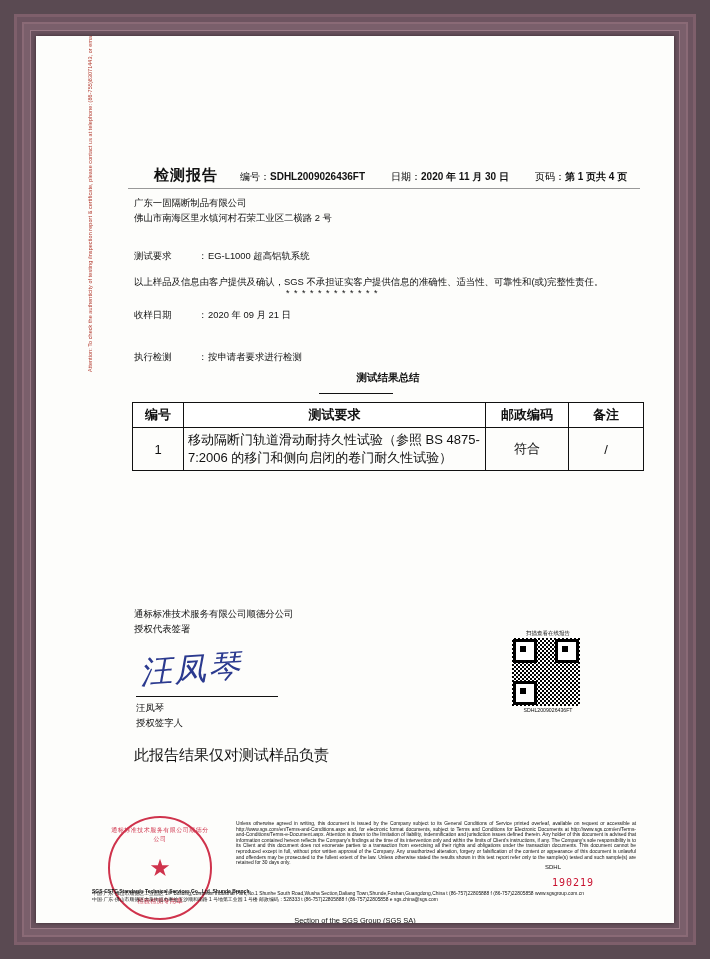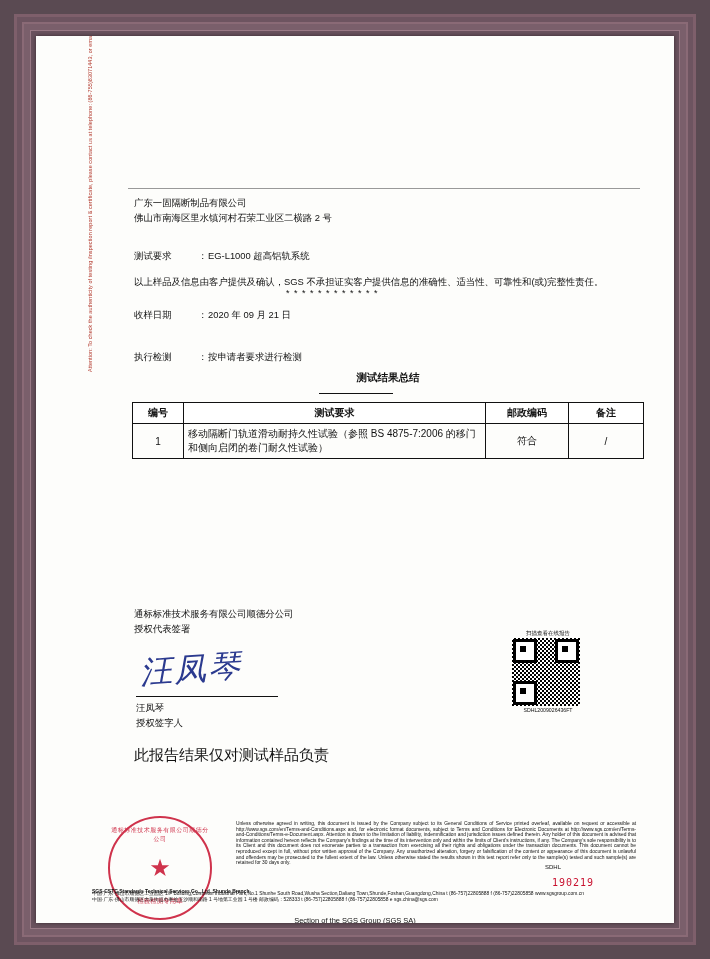--- a/index.html
+++ b/index.html
@@ -111,21 +111,21 @@
     position:absolute;left:0;top:335px;width:704px;text-align:center;
     font-size:10.5px;font-weight:bold;color:#111;
   }
   .sec-underline{
     position:absolute;left:283px;top:357px;width:74px;height:1px;background:#111;
   }
 
   table.res{
     position:absolute;left:96px;top:366px;width:512px;
     border-collapse:collapse;
-    font-size:10px;color:#111;
+    font-size:13px;color:#111;
   }
   table.res th, table.res td{
     border:1px solid #111;
     padding:3px 4px;
     vertical-align:middle;
   }
   table.res th{font-weight:bold;text-align:center;background:#fff;}
   .col-no{width:42px;text-align:center;}
   .col-req{}
   .col-res{width:74px;text-align:center;}
@@ -222,20 +222,29 @@
   <div class="frame-mid"></div>
   <div class="frame-in"></div>
 
   <div class="sheet">
 
     <div class="side-wrap">
       <div class="side-text">Attention: To check the authenticity of testing /inspection report &amp; certificate, please contact us at telephone: (86-755)83071443, or email: CN.Doccheck@sgs.com</div>
     </div>
 
 
+    <div class="title-row">
+      <span class="rep-title">检测报告</span>
+      <span class="rep-meta">编号：</span>
+      <span class="rep-meta" style="margin-left:0;font-weight:bold">SDHL2009026436FT</span>
+      <span class="meta-date">日期：</span>
+      <span class="rep-meta" style="margin-left:0;font-weight:bold">2020 年 11 月 30 日</span>
+      <span class="meta-page">页码：</span>
+      <span class="rep-meta" style="margin-left:0;font-weight:bold">第 1 页共 4 页</span>
+    </div>
 
     <div class="hr-thin"></div>
 
     <div class="addr">
       <div>广东一固隔断制品有限公司</div>
       <div>佛山市南海区里水镇河村石荣工业区二横路 2 号</div>
     </div>
 
     <div class="kv" style="left:98px;top:212px;">
       <span class="k">测试要求</span><span class="c">：</span><span>EG-L1000 超高铝轨系统</span>

